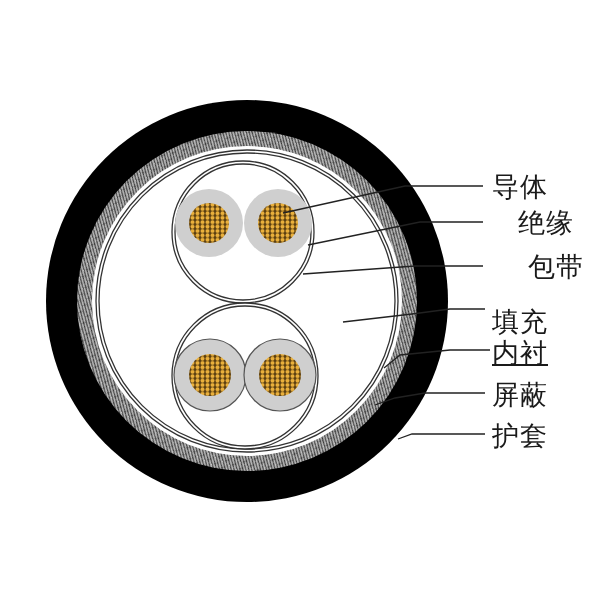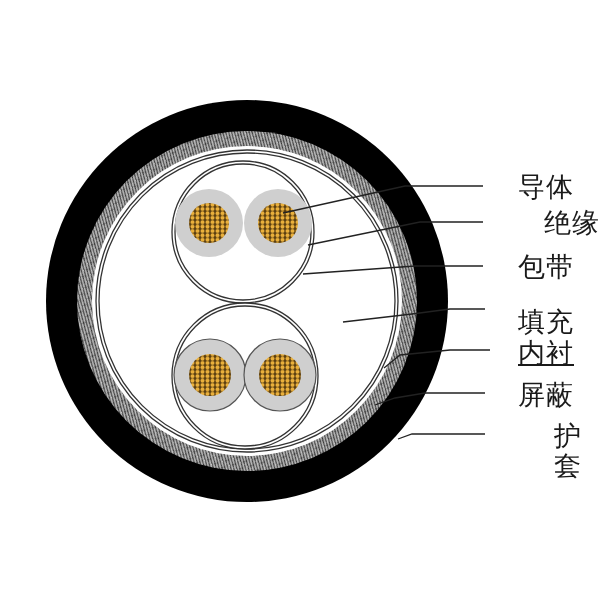--- a/index.html
+++ b/index.html
@@ -1,19 +1,19 @@
 <!DOCTYPE html>
 <html><head>
 <meta charset="utf-8">
 <style>
   html, body { margin: 0; padding: 0; background: #ffffff; }
   body { width: 600px; height: 600px; position: relative; overflow: hidden;
          font-family: "DejaVu Sans", sans-serif; }
   #diagram { position: absolute; left: 0; top: 0; }
-  .label { position: absolute; left: 518px; font-size: 27px; color: #1a1a1a;
+  .label { position: absolute; left: 492px; font-size: 27px; color: #1a1a1a;
            line-height: 30px; letter-spacing: 1px;
            font-family: "DejaVu Serif", serif; }
 </style>
 </head>
 <body>
 
 <svg id="diagram" width="600" height="600" viewBox="0 0 600 600" xmlns="http://www.w3.org/2000/svg">
   <defs>
     <pattern id="braid" width="8" height="8" patternUnits="userSpaceOnUse" patternTransform="rotate(30)">
       <rect width="8" height="8" fill="#c4c4c4"></rect>
@@ -58,17 +58,17 @@
     <polyline points="303,274 415,266 483,266"></polyline>
     <polyline points="343,322 412,314 450,309 485,309"></polyline>
     <polyline points="384,368 400,355 450,350 490,350"></polyline>
     <polyline points="375,405 395,398 425,393 485,393"></polyline>
     <polyline points="398,439 412,434 485,434"></polyline>
   </g>
 </svg>
 
 <div class="label" style="top:172px;">导体</div>
 <div class="label" style="top:208px;margin-left:26px;">绝缘</div>
-<div class="label" style="top:252px;">包带</div>
+<div class="label" style="top:252px;margin-left:36px;">包带</div>
 <div class="label" style="top:295px;margin-top:12px;">填充</div>
 <div class="label" style="top:338px;text-decoration:underline;">内衬</div>
 <div class="label" style="top:380px;">屏蔽</div>
-<div class="label" style="top:421px;margin-left:36px;">护套</div>
+<div class="label" style="top:421px;">护套</div>
 
 </body></html>

